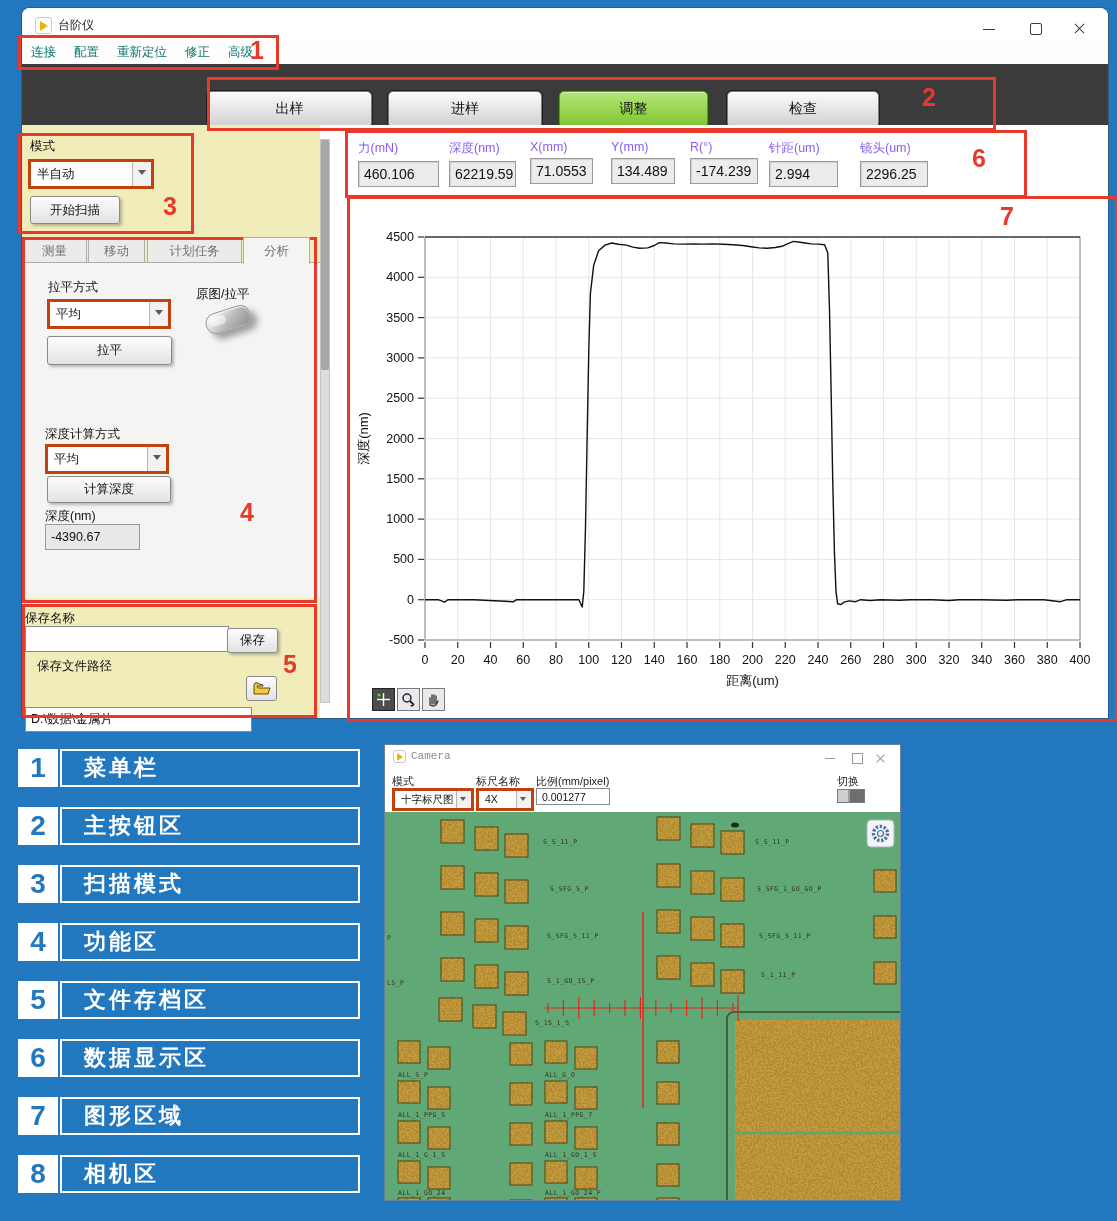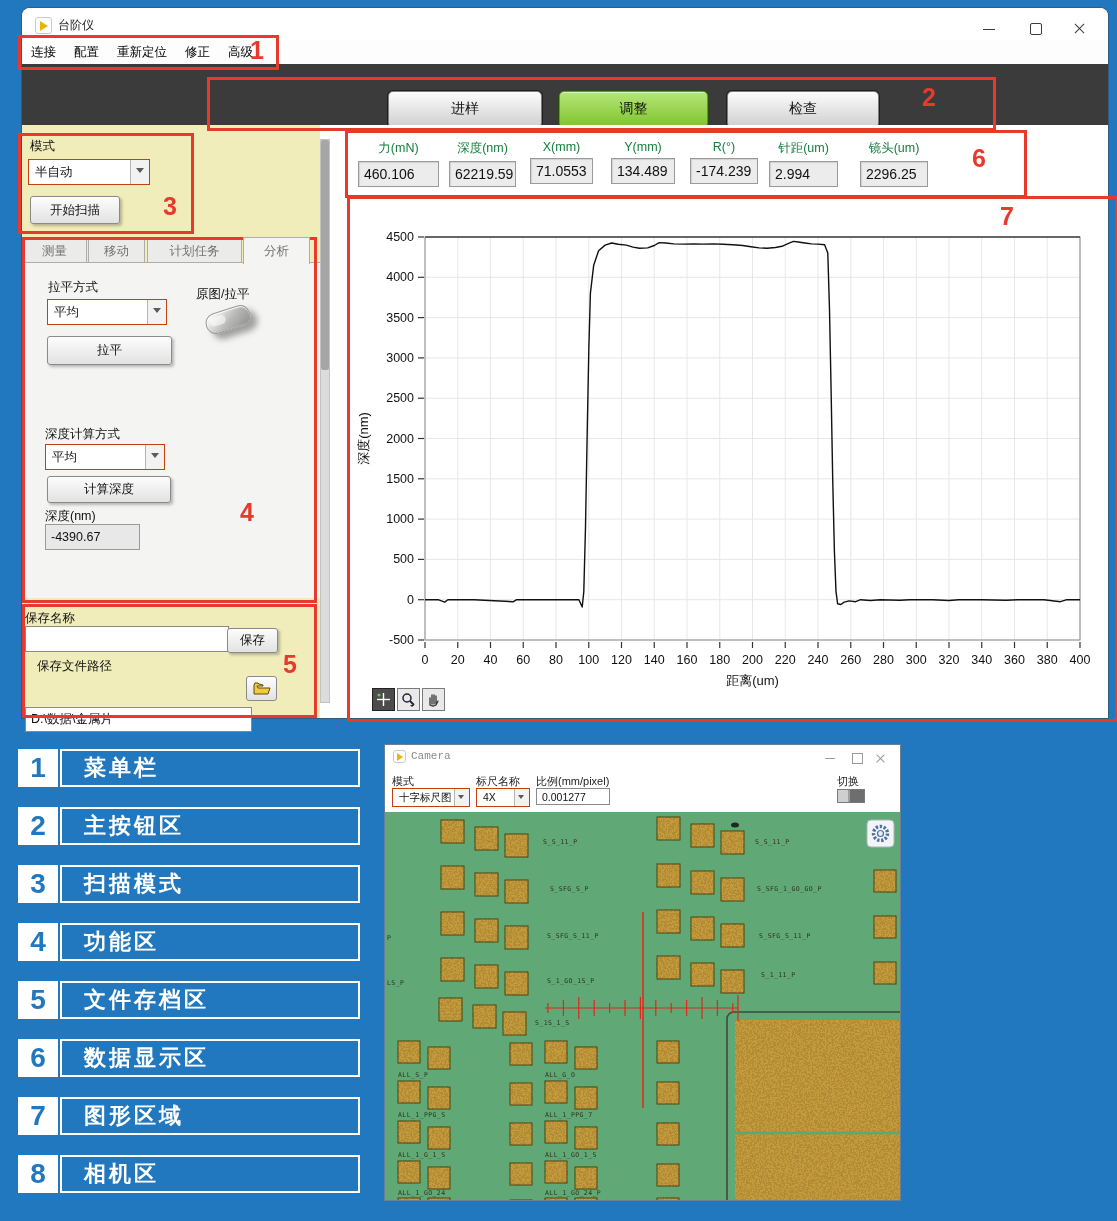--- a/index.html
+++ b/index.html
@@ -13,31 +13,31 @@
   .lv-icon::after{content:"";position:absolute;left:4px;top:3px;border-left:8px solid #eab308;border-top:5px solid transparent;border-bottom:5px solid transparent;}
   .titlebar .lv-icon{left:13px;top:9px;}
   .win-title{position:absolute;left:36px;top:9px;font-size:12px;color:#1a1a1a;}
   .winctl{position:absolute;top:13px;width:30px;height:16px;cursor:default;}
   .winctl.min{right:104px;} .winctl.max{right:58px;} .winctl.close{right:14px;}
   .winctl .bar{position:absolute;left:9px;top:8px;width:12px;height:0;border-top:1.6px solid #3c3c3c;}
   .winctl .box{position:absolute;left:10px;top:2px;width:10px;height:10px;border:1.6px solid #3c3c3c;border-radius:2px;}
   .winctl .x1,.winctl .x2{position:absolute;left:9px;top:7px;width:13px;height:0;border-top:1.6px solid #3c3c3c;}
   .winctl .x1{transform:rotate(45deg);} .winctl .x2{transform:rotate(-45deg);}
   .menubar{position:absolute;left:0;top:32px;width:100%;height:24px;background:#fdfdfd;display:flex;align-items:center;border-bottom:1px solid #ececec;}
-  .menu-item{font-size:12.5px;color:#000000;padding:3px 8px;margin-right:2px;}
+  .menu-item{font-size:12.5px;color:#0f766e;padding:3px 8px;margin-right:2px;}
   .menu-item:first-child{margin-left:1px;}
 
   .toolbar{position:absolute;left:0;top:56px;width:100%;height:61px;background:#3b3b3b;}
   .tb-btn{position:absolute;top:27px;height:35px;background:linear-gradient(#fcfcfc,#cfcfcf);border:1px solid #7d7d7d;border-radius:5px;font-size:14px;color:#111;text-align:center;line-height:33px;box-shadow:0 0 0 1px #1f1f1f;}
   .tb-btn.green{background:linear-gradient(#b4e678,#7fc42e);border-color:#5d9c20;box-shadow:0 0 0 1px #2c4d0d, inset 0 1px 0 rgba(255,255,255,.5);}
 
   .content{position:absolute;left:0;top:117px;width:100%;height:593px;background:#fff;}
   .left-panel{position:absolute;left:0;top:0;width:298px;height:593px;background:#f0edbb;}
   .fld-label{position:absolute;font-size:12.5px;color:#111;white-space:nowrap;}
-  .dropdown{position:absolute;background:#fff;border:1px solid #c2410c;font-size:12.5px;color:#111;text-align:center;}
+  .dropdown{position:absolute;background:#fff;border:3px solid #c2410c;font-size:12.5px;color:#111;text-align:center;}
   .dd-val{position:absolute;left:6px;top:4px;white-space:nowrap;}
   .dd-cap{position:absolute;right:0;top:0;bottom:0;width:18px;background:#f2f2f2;border-left:1px solid #b5b5b5;}
   .dd-cap::after{content:"";position:absolute;left:5px;top:8px;border-left:4px solid transparent;border-right:4px solid transparent;border-top:5px solid #5a5a5a;}
   .sm .dd-val{top:2px;font-size:10.5px;}
   .sm .dd-cap{width:14px;} .sm .dd-cap::after{left:3px;top:6px;border-left-width:3px;border-right-width:3px;border-top-width:4px;}
   .push-btn{position:absolute;background:linear-gradient(#fdfdfd,#e2e2e2);border:1px solid #8a8a8a;border-radius:3px;font-size:12.5px;color:#111;text-align:center;box-shadow:2px 2px 3px rgba(0,0,0,.25);}
   .text-input{position:absolute;background:#fff;border:1px solid #8a8a8a;font-size:12.5px;color:#111;padding:0 5px;display:flex;align-items:center;white-space:nowrap;overflow:hidden;}
   .ro-field{position:absolute;background:#e8e8e8;border:1px solid #9a9a9a;font-size:12.5px;color:#111;padding:0 5px;display:flex;align-items:center;}
 
   .tabstrip{position:absolute;left:0;top:112px;height:26px;width:298px;}
@@ -46,21 +46,21 @@
   .tabpanel{position:absolute;left:0;top:137px;width:298px;height:335px;background:#f4f4f2;border-top:1px solid #adadad;}
 
   .toggle-pill{position:absolute;width:44px;height:19px;border-radius:10px;background:linear-gradient(145deg,#fafafa 10%,#b9b9b9 55%,#8f8f8f);transform:rotate(-18deg);box-shadow:5px 7px 6px rgba(0,0,0,.35), inset 0 1px 1px #fff;border:1px solid #9a9a9a;}
   .toggle-pill::after{content:"";position:absolute;left:4px;top:3px;width:16px;height:9px;border-radius:6px;background:rgba(255,255,255,.55);}
 
   .folder-btn{position:absolute;background:linear-gradient(#fdfdfd,#e2e2e2);border:1px solid #8a8a8a;border-radius:3px;display:flex;align-items:center;justify-content:center;}
   .vscroll{position:absolute;left:298px;top:14px;width:8px;height:562px;background:#dcdcdc;border:1px solid #c2c2c2;}
   .vscroll .thumb{position:absolute;left:0;top:0;width:100%;height:230px;background:#a6a6a6;border-radius:2px;}
 
   .readout{position:absolute;top:15px;}
-  .ro-label{font-size:12.5px;color:#15803d;white-space:nowrap;text-align:center;}
+  .ro-label{font-size:12.5px;color:#8b5cf6;white-space:nowrap;}
   .ro-box{margin-top:4px;height:24px;background:#ececec;border:1px solid #9a9a9a;font-size:14px;color:#111;display:flex;align-items:center;padding-left:5px;box-shadow:inset 1px 1px 1px rgba(0,0,0,.12);}
 
   .graph-widget{position:absolute;left:330px;top:75px;width:753px;height:512px;background:#fff;}
   .graph-tools{position:absolute;left:20px;top:488px;display:flex;}
   .gtool{width:21px;height:21px;border:1px solid #7a7a7a;background:#e9e9e9;margin-right:2px;display:flex;align-items:center;justify-content:center;}
   .gtool.pressed{background:#4c4c4c;border-color:#222;}
 
   
   .red-box{position:absolute;border:3px solid #e8392d;pointer-events:none;}
   .red-num{position:absolute;color:#e8392d;font-size:25px;font-weight:bold;pointer-events:none;}
@@ -109,20 +109,21 @@
         </span>
     </div>
     <div class="menubar">
       <span class="menu-item">连接</span>
       <span class="menu-item">配置</span>
       <span class="menu-item">重新定位</span>
       <span class="menu-item">修正</span>
       <span class="menu-item">高级</span>
     </div>
     <div class="toolbar">
+      <div class="tb-btn" style="left:185px;width:163px;">出样</div>
       <div class="tb-btn" style="left:366px;width:152px;">进样</div>
       <div class="tb-btn green" style="left:537px;width:147px;">调整</div>
       <div class="tb-btn" style="left:705px;width:150px;">检查</div>
     </div>
 
     <div class="content">
 
       <div class="left-panel">
         <div class="fld-label" style="left:8px;top:13px;">模式</div>
         <div class="dropdown" style="left:6px;top:34px;width:120px;height:24px;">

